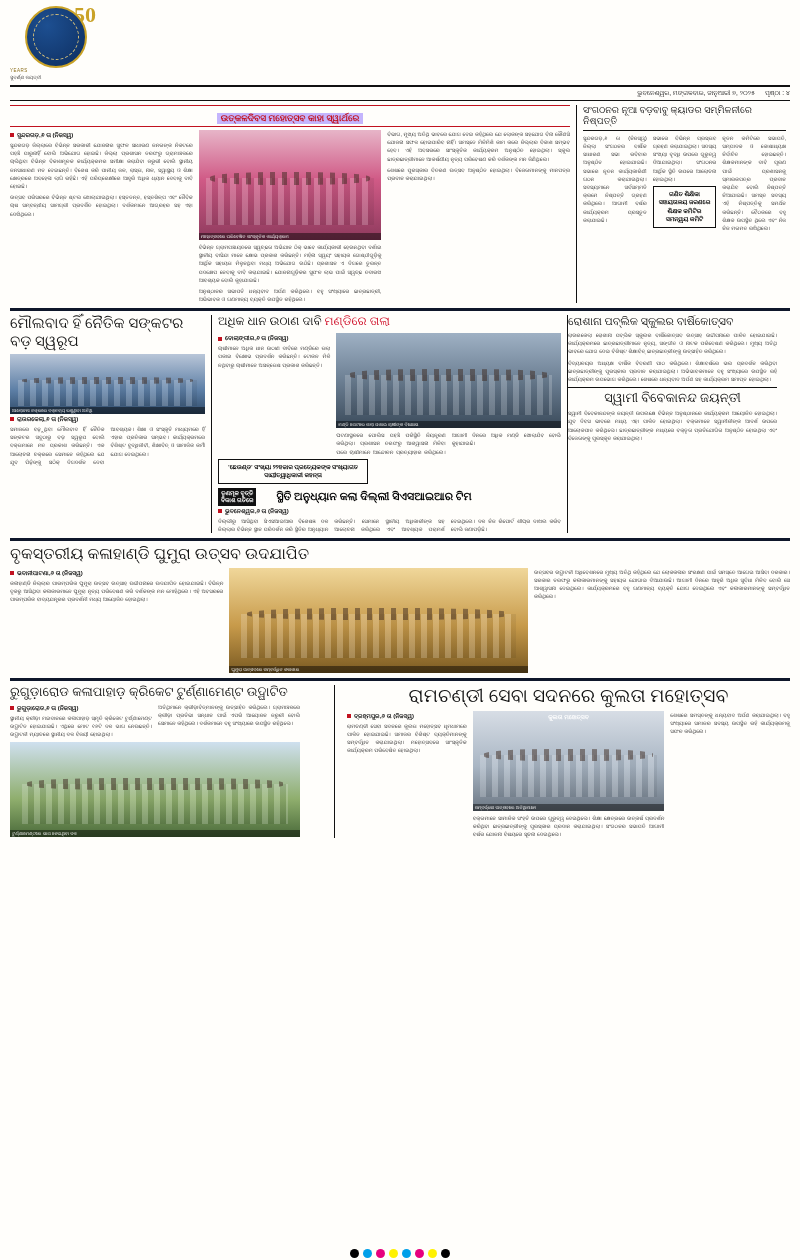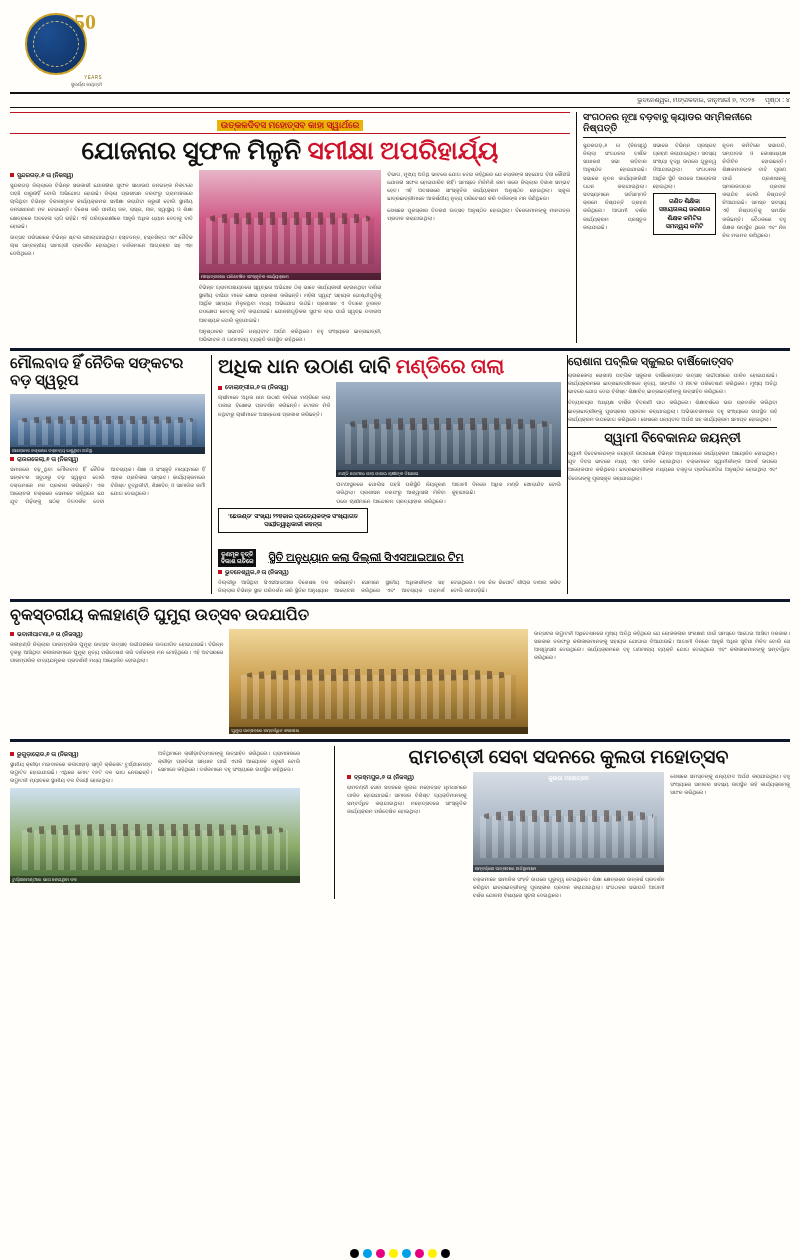--- a/index.html
+++ b/index.html
@@ -37,21 +37,21 @@
     margin-top: -2px;
   }
   .mast-site { font-size: 6.5px; color: #333; margin-top: 1px; }
   .mast-center {
     flex: 1; text-align: center; padding-top: 18px;
   }
   .mast-center .edition {
     font-size: 27px; font-weight: bold; color: #111;
     font-family: "Liberation Serif", serif;
   }
-  .mast-right { width: 92px; text-align: right; position: relative; margin-top: 7px; }
+  .mast-right { width: 92px; text-align: left; position: relative; }
   .gold-seal {
     width: 62px; height: 62px; border-radius: 50%;
     background: radial-gradient(circle at 35% 30%, #1d4f91, #0d2d5e);
     margin: 0 auto; position: relative; border: 2px solid #c9a227;
   }
   .gold-seal:after {
     content: ""; position: absolute; inset: 6px;
     border: 1px dashed #d8c27a; border-radius: 50%;
   }
   .seal-50 {
@@ -65,26 +65,26 @@
   .dateline {
     display: flex; justify-content: flex-end; align-items: center;
     gap: 10px; font-size: 6.5px; color: #222;
     border-bottom: 1px solid #111; padding: 2px 0 3px 0;
   }
 
   
   .rule { border-top: 1px solid #111; }
   .hl { color: #d0112b; }
   .kicker {
-    display: inline-block; background: #eab308; color: #c1121f;
+    display: inline-block; background: #c4b5fd; color: #c1121f;
     font-size: 9px; font-weight: bold; padding: 0 4px;
   }
   .headline {
     font-family: "Liberation Serif", serif;
-    font-weight: bold; color: #111; line-height: 1.15;
+    font-weight: normal; color: #111; line-height: 1.15;
   }
   .byline {
     font-size: 6px; color: #111; font-weight: bold; margin: 2px 0;
   }
   .byline .sq {
     display: inline-block; width: 4px; height: 4px; background: #c1121f;
     margin-right: 3px; vertical-align: middle;
   }
   .body-text {
     font-size: 5.3px; line-height: 1.55; color: #2a2a2a; text-align: justify;
@@ -136,21 +136,21 @@
 
   .band { display: flex; gap: 6px; margin-top: 5px; padding-top: 4px; border-top: 3px solid #0f172a;}
   .divider-v { border-left: 1px solid #111; }
 
   .boxnote {
     border: 1px solid #111; padding: 3px; margin-top: 3px;
     font-size: 6.2px; font-weight: bold; text-align: center; line-height: 1.35;
     font-family: "Liberation Serif", serif;
   }
   .tagbox {
-    display:flex; align-items:center; gap:12px; margin-top:16px;text-decoration:underline;
+    display:flex; align-items:center; gap:20px; margin-top:4px;
   }
   .tagbox .tag {
     background:#111; color:#fff; font-size:6px; font-weight:bold;
     padding:2px 3px; line-height:1.2; text-align:center;
   }
   .tagbox .tag-title {
     font-size: 11px; font-weight: bold; font-family:"Liberation Serif", serif;
   }
 
   .footer-dots {
@@ -177,24 +177,20 @@
     <span>ଭୁବନେଶ୍ୱର, ମଙ୍ଗଳବାର, ଜାନୁଆରୀ ୭, ୨୦୨୫</span>
     <span>ପୃଷ୍ଠା : ୪</span>
   </div>
 
   <div class="top-area">
 
     <div class="top-left">
       <div class="kicker-wrap">
         <span class="kicker">ଉତ୍କଳଦିବସ ମହୋତ୍ସବ କାହା ସ୍ୱାର୍ଥରେ</span>
       </div>
-      <div class="headline lead-head">
-        <span>ଯୋଜନାର ସୁଫଳ ମିଳୁନି</span>
-        <span class="hl">ସମୀକ୍ଷା ଅପରିହାର୍ଯ୍ୟ</span>
-      </div>
 
       <div class="cols-3">
         <div class="col">
           <div class="byline"><span class="sq"></span><span>ସୁନ୍ଦରଗଡ଼,୬ ତା (ନିଜସ୍ୱ)</span></div>
           <div class="body-text">ସୁନ୍ଦରଗଡ଼ ଜିଲ୍ଲାରେ ବିଭିନ୍ନ ସରକାରୀ ଯୋଜନାର ସୁଫଳ ସାଧାରଣ ଜନତାଙ୍କ ନିକଟରେ ପହଞ୍ଚି ପାରୁନାହିଁ ବୋଲି ଅଭିଯୋଗ ହୋଇଛି। ଜିଲ୍ଲା ପ୍ରଶାସନ ତରଫରୁ ଗ୍ରାମାଞ୍ଚଳରେ ଚାଲିଥିବା ବିଭିନ୍ନ ବିକାଶମୂଳକ କାର୍ଯ୍ୟକ୍ରମର ସମୀକ୍ଷା କରାଯିବା ଜରୁରୀ ବୋଲି ସ୍ଥାନୀୟ ଜନସାଧାରଣ ମତ ଦେଇଛନ୍ତି। ବିଶେଷ କରି ପାନୀୟ ଜଳ, ରାସ୍ତା, ନାଳ, ସ୍ୱାସ୍ଥ୍ୟ ଓ ଶିକ୍ଷା କ୍ଷେତ୍ରରେ ଅବହେଳା ଲାଗି ରହିଛି। ଏହି ପରିପ୍ରେକ୍ଷୀରେ ଆହୁରି ଅଧିକ ଧ୍ୟାନ ଦେବାକୁ ଦାବି ହୋଇଛି।</div>
           <div class="body-text" style="margin-top:3px;">ଉତ୍ସବ ପରିସରରେ ବିଭିନ୍ନ ଷ୍ଟଲ ଖୋଲାଯାଇଥିଲା। ହସ୍ତତନ୍ତ, ହସ୍ତଶିଳ୍ପ ଏବଂ ଜୈବିକ ଚାଷ ସମ୍ବନ୍ଧୀୟ ସାମଗ୍ରୀ ପ୍ରଦର୍ଶିତ ହୋଇଥିଲା। ଦର୍ଶକମାନେ ଆଗ୍ରହର ସହ ଏହା ଦେଖିଥିଲେ।</div>
         </div>
         <div class="col">
           <div class="photo ph-a ph-people" style="height:110px;">
             <div class="cap">ମହୋତ୍ସବରେ ପରିବେଷିତ ସାଂସ୍କୃତିକ କାର୍ଯ୍ୟକ୍ରମ</div>
@@ -230,21 +226,21 @@
     <div style="width:195px;">
       <div class="headline" style="font-size:15px;">ମୌଲବାଦ ହିଁ ନୈତିକ ସଙ୍କଟର ବଡ଼ ସ୍ୱରୂପ</div>
       <div class="photo ph-b ph-people" style="height:60px; margin-top:4px;">
         <div class="cap">ଆଲୋଚନା ଚକ୍ରରେ ବକ୍ତବ୍ୟ ରଖୁଥିବା ଅତିଥି</div>
       </div>
       <div class="byline"><span class="sq"></span><span>ରାଉରକେଲା,୬ ତା (ନିଜସ୍ୱ)</span></div>
       <div class="body-text" style="column-count:2; column-gap:6px;">ସମାଜରେ ବଢ଼ୁଥିବା ମୌଲବାଦ ହିଁ ନୈତିକ ସଙ୍କଟର ସବୁଠାରୁ ବଡ଼ ସ୍ୱରୂପ ବୋଲି ବକ୍ତାମାନେ ମତ ପ୍ରକାଶ କରିଛନ୍ତି। ଏକ ଆଲୋଚନା ଚକ୍ରରେ ସେମାନେ କହିଥିଲେ ଯେ ଯୁବ ପିଢ଼ିଙ୍କୁ ସଠିକ୍ ଦିଗଦର୍ଶନ ଦେବା ଆବଶ୍ୟକ। ଶିକ୍ଷା ଓ ସଂସ୍କୃତି ମାଧ୍ୟମରେ ହିଁ ଏହାର ପ୍ରତିକାର ସମ୍ଭବ। କାର୍ଯ୍ୟକ୍ରମରେ ବିଶିଷ୍ଟ ବୁଦ୍ଧିଜୀବୀ, ଶିକ୍ଷାବିତ୍ ଓ ସାମାଜିକ କର୍ମୀ ଯୋଗ ଦେଇଥିଲେ।</div>
     </div>
 
     <div class="divider-v" style="width:350px; padding-left:6px;">
-      <div class="headline" style="font-size:20px;">
+      <div class="headline" style="font-size:12px;">
         <span>ଅଧିକ ଧାନ ଉଠାଣ ଦାବି</span>
         <span class="hl">ମଣ୍ଡିରେ ତାଲା</span>
       </div>
       <div class="cols-3" style="margin-top:4px;">
         <div class="col">
           <div class="byline"><span class="sq"></span><span>ବୋଲାଙ୍ଗୀର,୬ ତା (ନିଜସ୍ୱ)</span></div>
           <div class="body-text">ଚାଷୀମାନେ ଅଧିକ ଧାନ ଉଠାଣ ଦାବିରେ ମଣ୍ଡିରେ ତାଲା ପକାଇ ବିକ୍ଷୋଭ ପ୍ରଦର୍ଶନ କରିଛନ୍ତି। ଟୋକନ ମିଳି ନଥିବାରୁ ଚାଷୀମାନେ ଅସନ୍ତୋଷ ପ୍ରକାଶ କରିଛନ୍ତି।</div>
         </div>
         <div class="col" style="flex:2;">
           <div class="photo ph-c ph-people" style="height:95px;">
@@ -291,20 +287,21 @@
         </div>
         <div class="col" style="flex:1.2;">
           <div class="body-text">ଉତ୍ସବର ଉଦ୍ଘାଟନୀ ଅଧିବେଶନରେ ମୁଖ୍ୟ ଅତିଥି କହିଥିଲେ ଯେ ଲୋକକଳାର ସଂରକ୍ଷଣ ପାଇଁ ସମସ୍ତେ ଆଗେଇ ଆସିବା ଦରକାର। ସରକାର ତରଫରୁ କଳାକାରମାନଙ୍କୁ ସହାୟତା ଯୋଗାଇ ଦିଆଯାଉଛି। ଆଗାମୀ ଦିନରେ ଆହୁରି ଅଧିକ ସୁବିଧା ମିଳିବ ବୋଲି ସେ ଆଶ୍ୱାସନା ଦେଇଥିଲେ। କାର୍ଯ୍ୟକ୍ରମରେ ବହୁ ଗଣମାନ୍ୟ ବ୍ୟକ୍ତି ଯୋଗ ଦେଇଥିଲେ ଏବଂ କଳାକାରମାନଙ୍କୁ ସମ୍ବର୍ଦ୍ଧିତ କରିଥିଲେ।</div>
         </div>
       </div>
     </div>
   </div>
 
   <div class="band">
     <div style="width:290px;">
+      <div class="headline" style="font-size:13px;">ରୁଗୁଡ଼ାରୋଡ କଳାପାହାଡ଼ କ୍ରିକେଟ ଟୁର୍ଣ୍ଣାମେଣ୍ଟ ଉଦ୍ଘାଟିତ</div>
       <div class="cols-3" style="margin-top:3px;">
         <div class="col">
           <div class="byline"><span class="sq"></span><span>ରୁଗୁଡ଼ାରୋଡ,୬ ତା (ନିଜସ୍ୱ)</span></div>
           <div class="body-text">ସ୍ଥାନୀୟ କ୍ରୀଡ଼ା ମଇଦାନରେ କଳାପାହାଡ଼ ସ୍ମୃତି କ୍ରିକେଟ ଟୁର୍ଣ୍ଣାମେଣ୍ଟ ଉଦ୍ଘାଟିତ ହୋଇଯାଇଛି। ଏଥିରେ ମୋଟ ୧୬ଟି ଦଳ ଭାଗ ନେଉଛନ୍ତି। ଉଦ୍ଘାଟନୀ ମ୍ୟାଚରେ ସ୍ଥାନୀୟ ଦଳ ବିଜୟୀ ହୋଇଥିଲା।</div>
         </div>
         <div class="col">
           <div class="body-text">ଅତିଥିମାନେ କ୍ରୀଡ଼ାବିତ୍ମାନଙ୍କୁ ଉତ୍ସାହିତ କରିଥିଲେ। ଗ୍ରାମାଞ୍ଚଳରେ କ୍ରୀଡ଼ା ପ୍ରତିଭା ସନ୍ଧାନ ପାଇଁ ଏପରି ଆୟୋଜନ ଜରୁରୀ ବୋଲି ସେମାନେ କହିଥିଲେ। ଦର୍ଶକମାନେ ବହୁ ସଂଖ୍ୟାରେ ଉପସ୍ଥିତ ରହିଥିଲେ।</div>
         </div>
       </div>
       <div class="photo ph-e ph-people" style="height:95px; margin-top:4px;">

